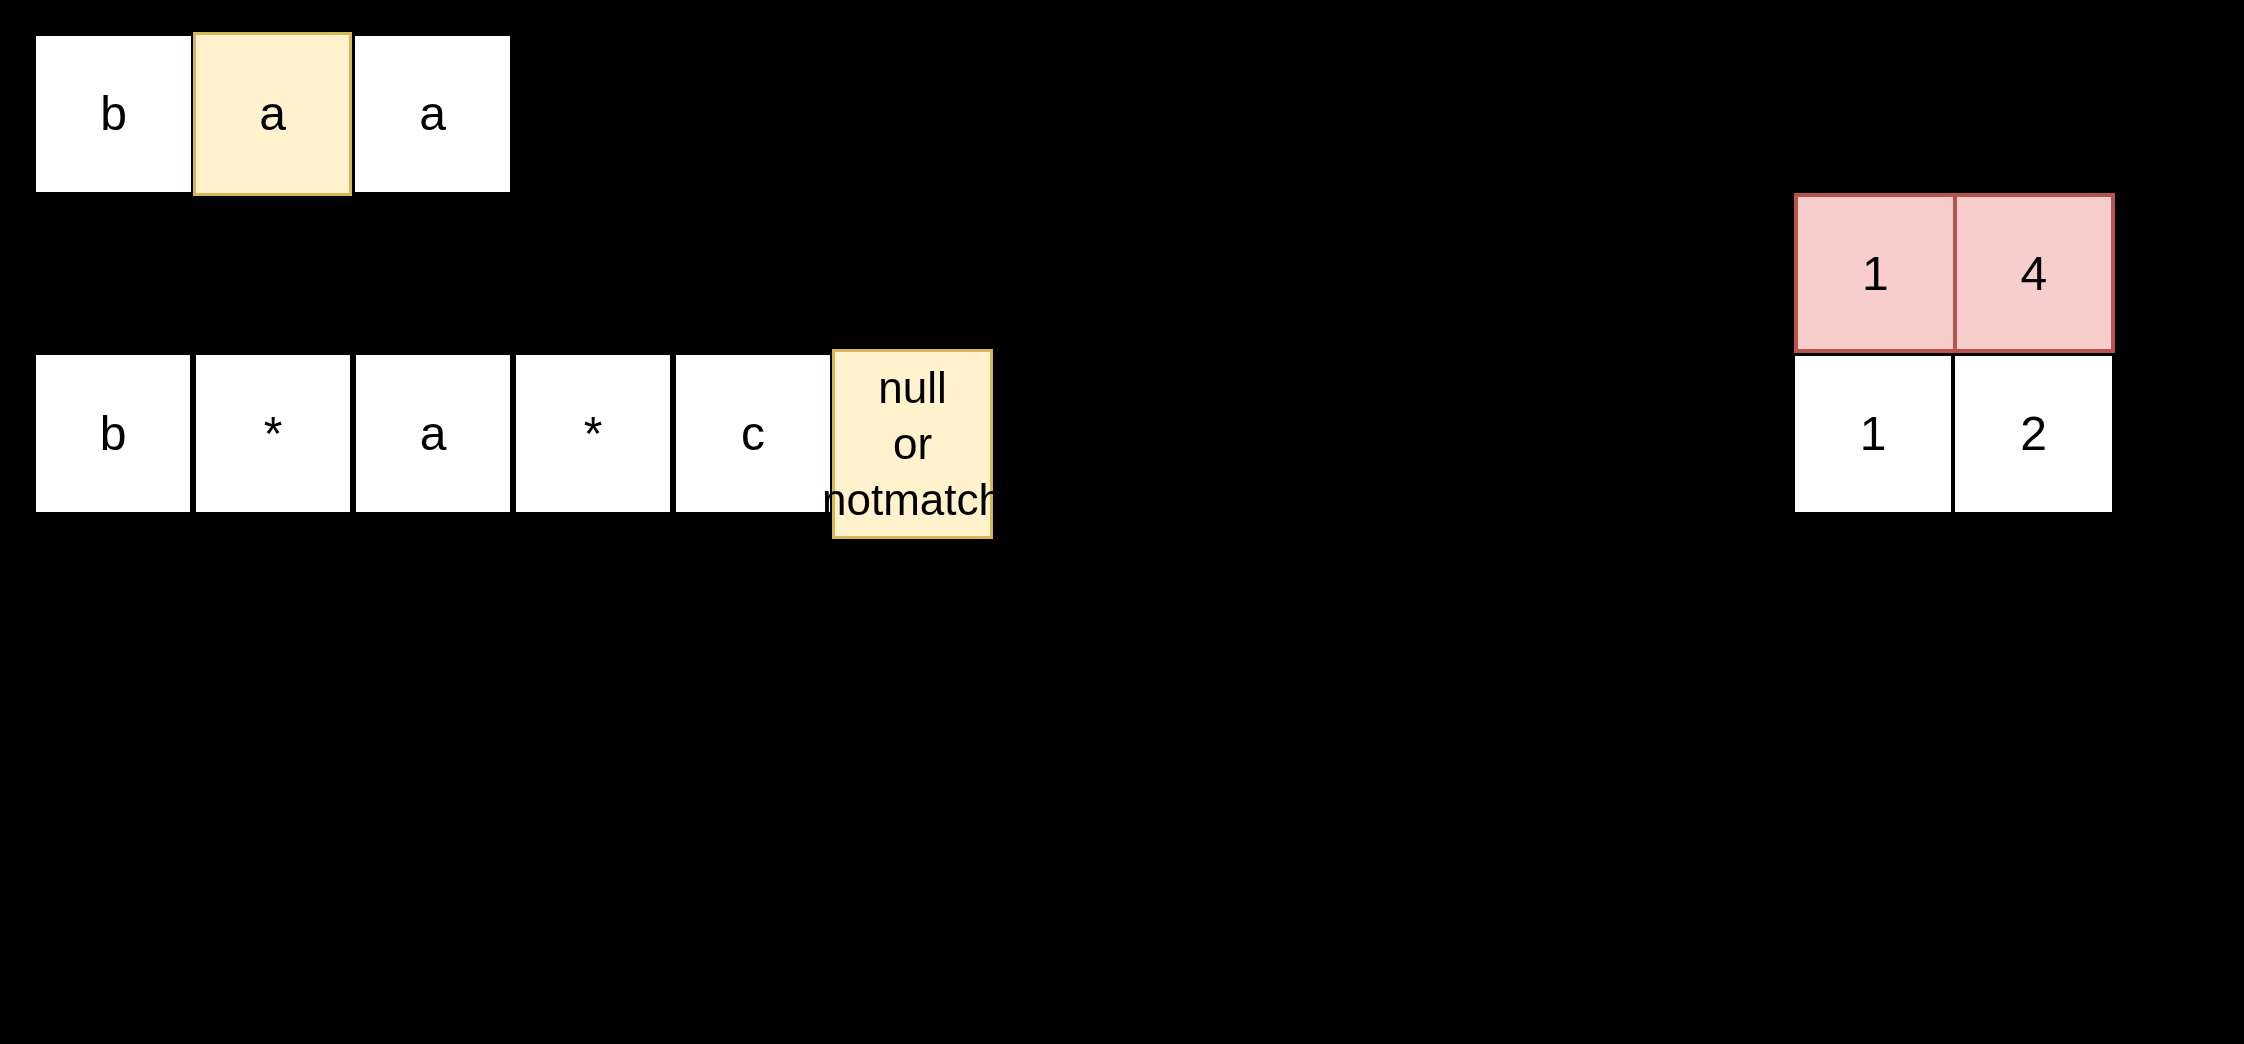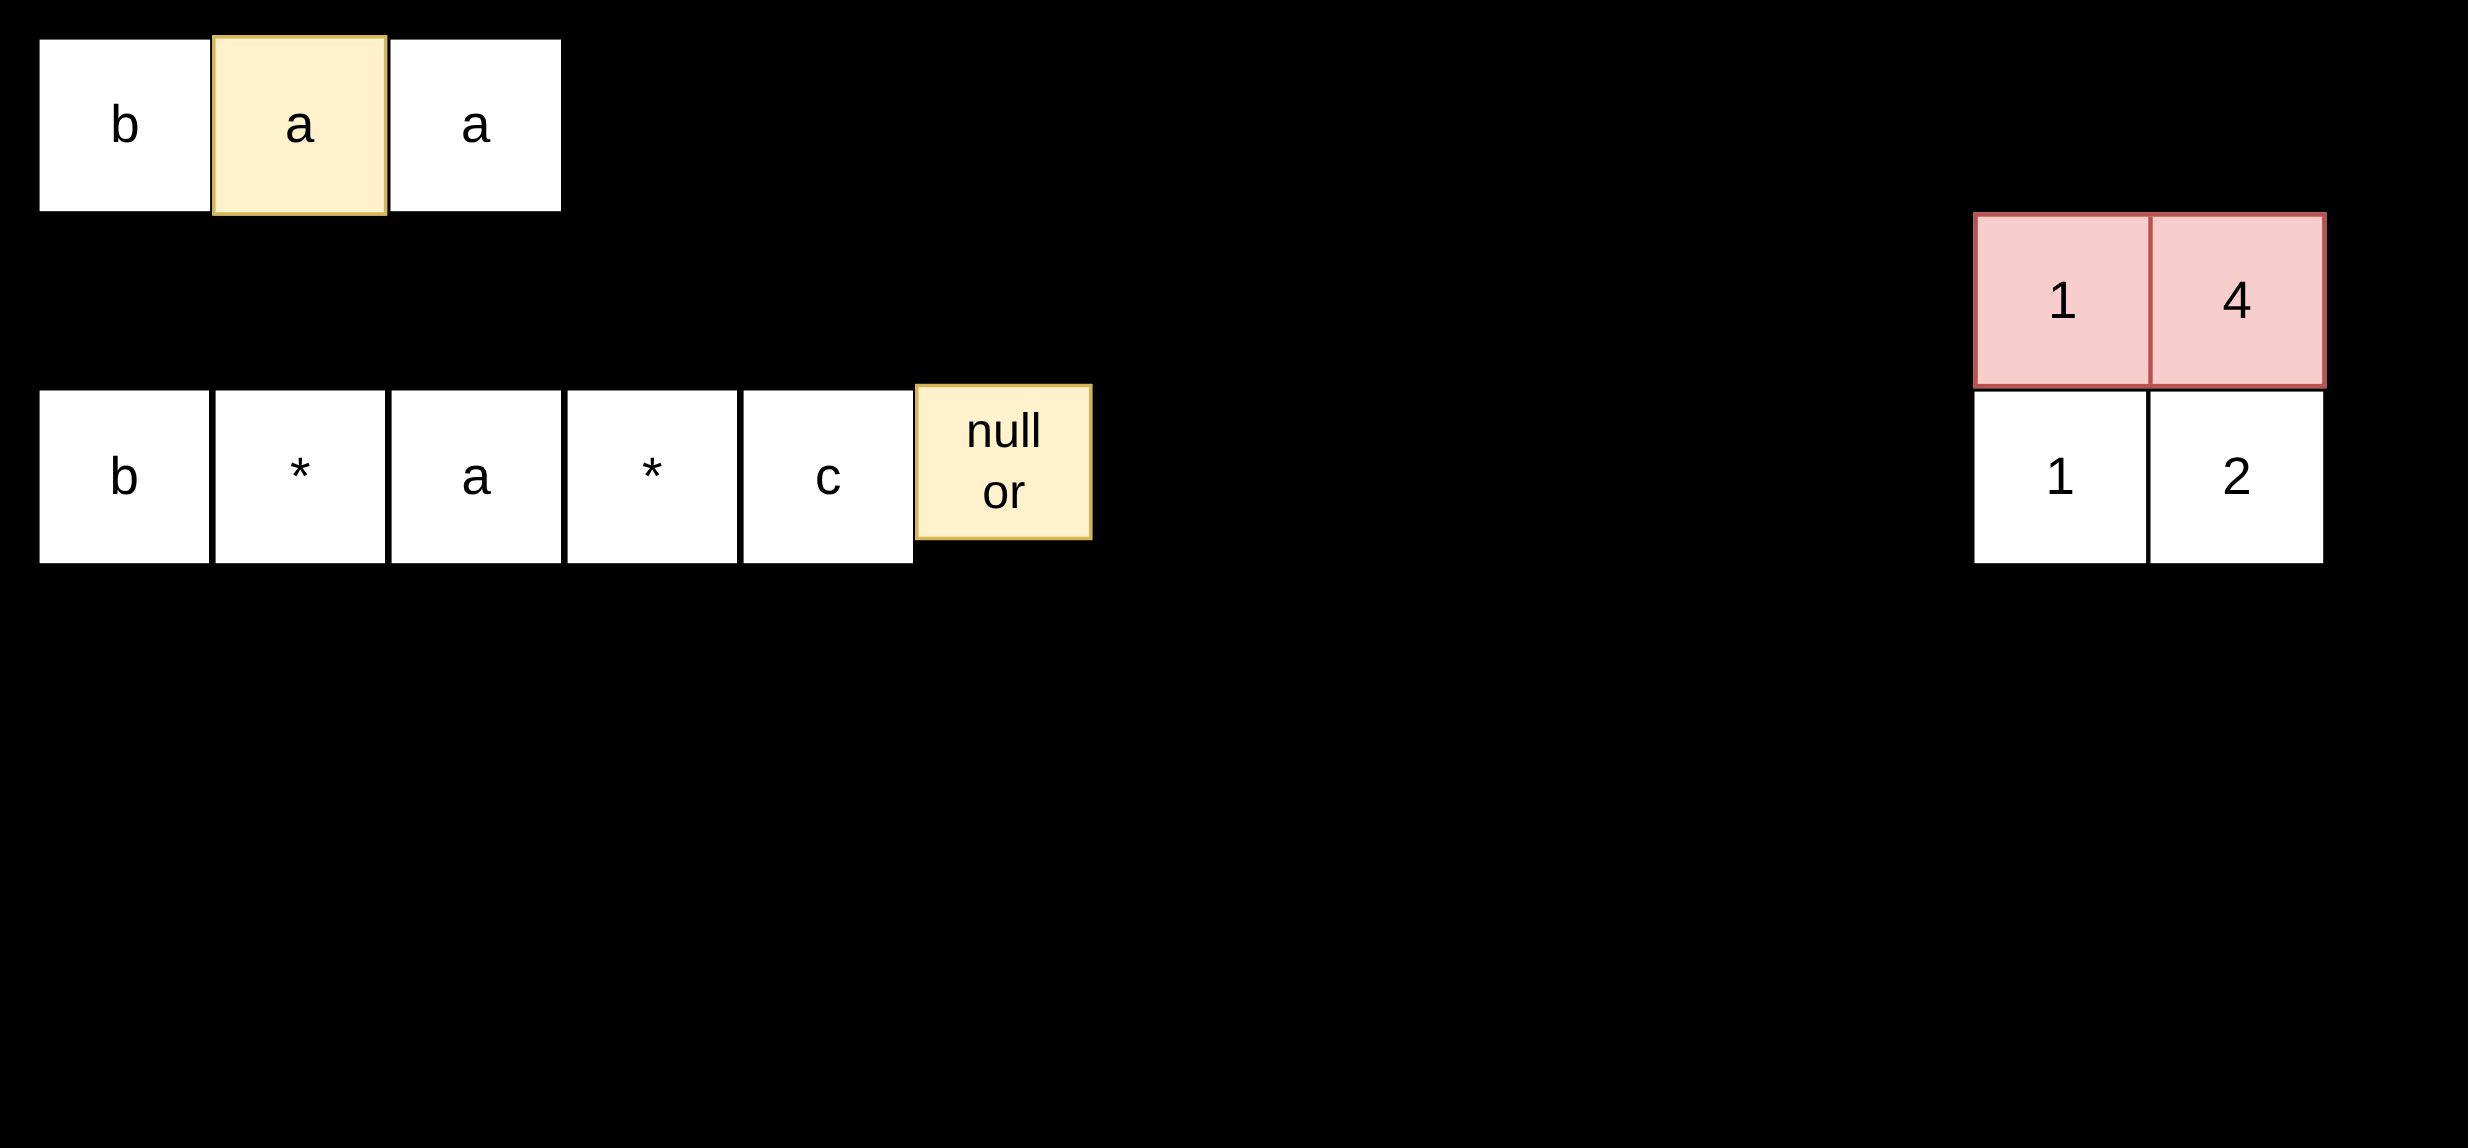--- a/index.html
+++ b/index.html
@@ -37,21 +37,21 @@
   .t1 { left: 193px; top: 32px; width: 159px; height: 164px; }
   .t2 { left: 355px; }
   
   .p-cell { top: 355px; width: 154px; height: 157px; }
   .p0 { left: 36px; }
   .p1 { left: 196px; }
   .p2 { left: 356px; }
   .p3 { left: 516px; }
   .p4 { left: 676px; }
   .status-cell {
-    left: 832px; top: 349px; width: 161px; height: 142px;
+    left: 832px; top: 349px; width: 161px; height: 190px;
     flex-direction: column;
     font-size: 44px;
     line-height: 56px;
     overflow: visible;
   }
   .status-cell span {
     white-space: nowrap;
     flex: 0 0 auto;
   }
   
@@ -91,20 +91,21 @@
 
   <div>
     <div class="cell p-cell p0">b</div>
     <div class="cell p-cell p1">*</div>
     <div class="cell p-cell p2">a</div>
     <div class="cell p-cell p3">*</div>
     <div class="cell p-cell p4">c</div>
     <div class="cell yellow status-cell">
       <span>null</span>
       <span>or</span>
+      <span>notmatch</span>
     </div>
   </div>
 
   <div>
     <div class="dp-row-top">
       <div class="dp-cell">1</div>
       <div class="dp-cell">4</div>
     </div>
     <div class="cell dp-b0">1</div>
     <div class="cell dp-b1">2</div>

